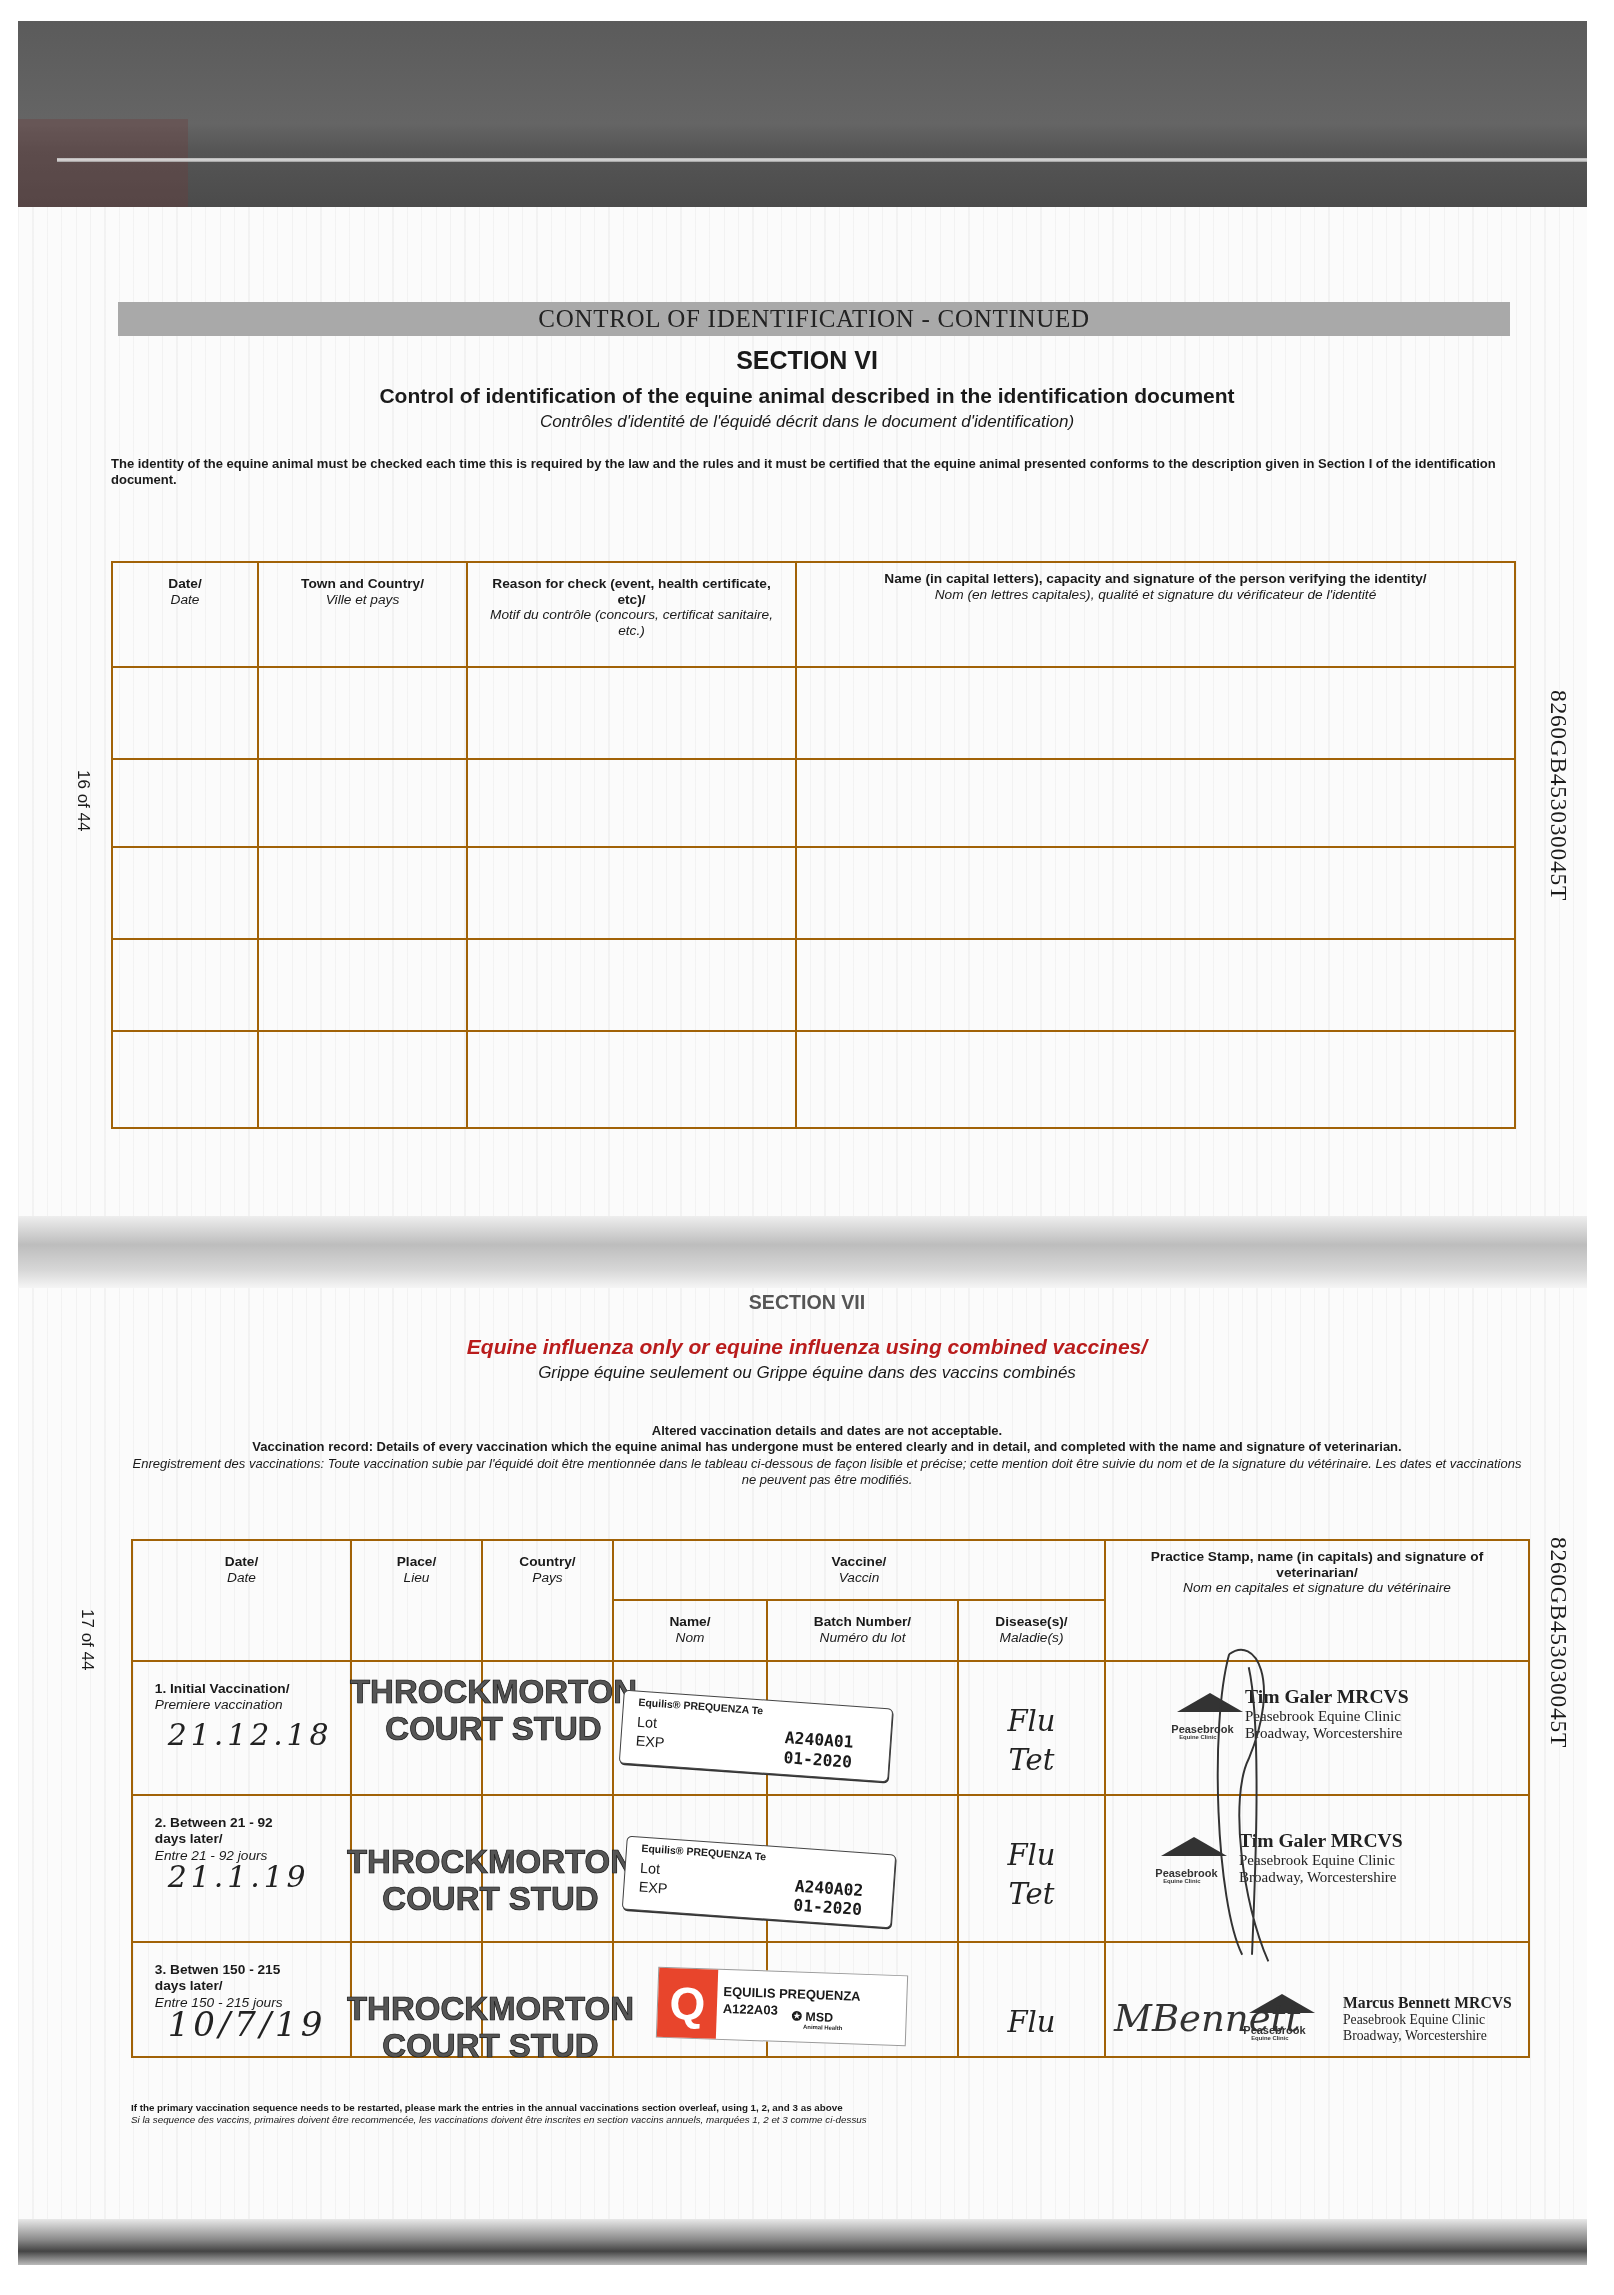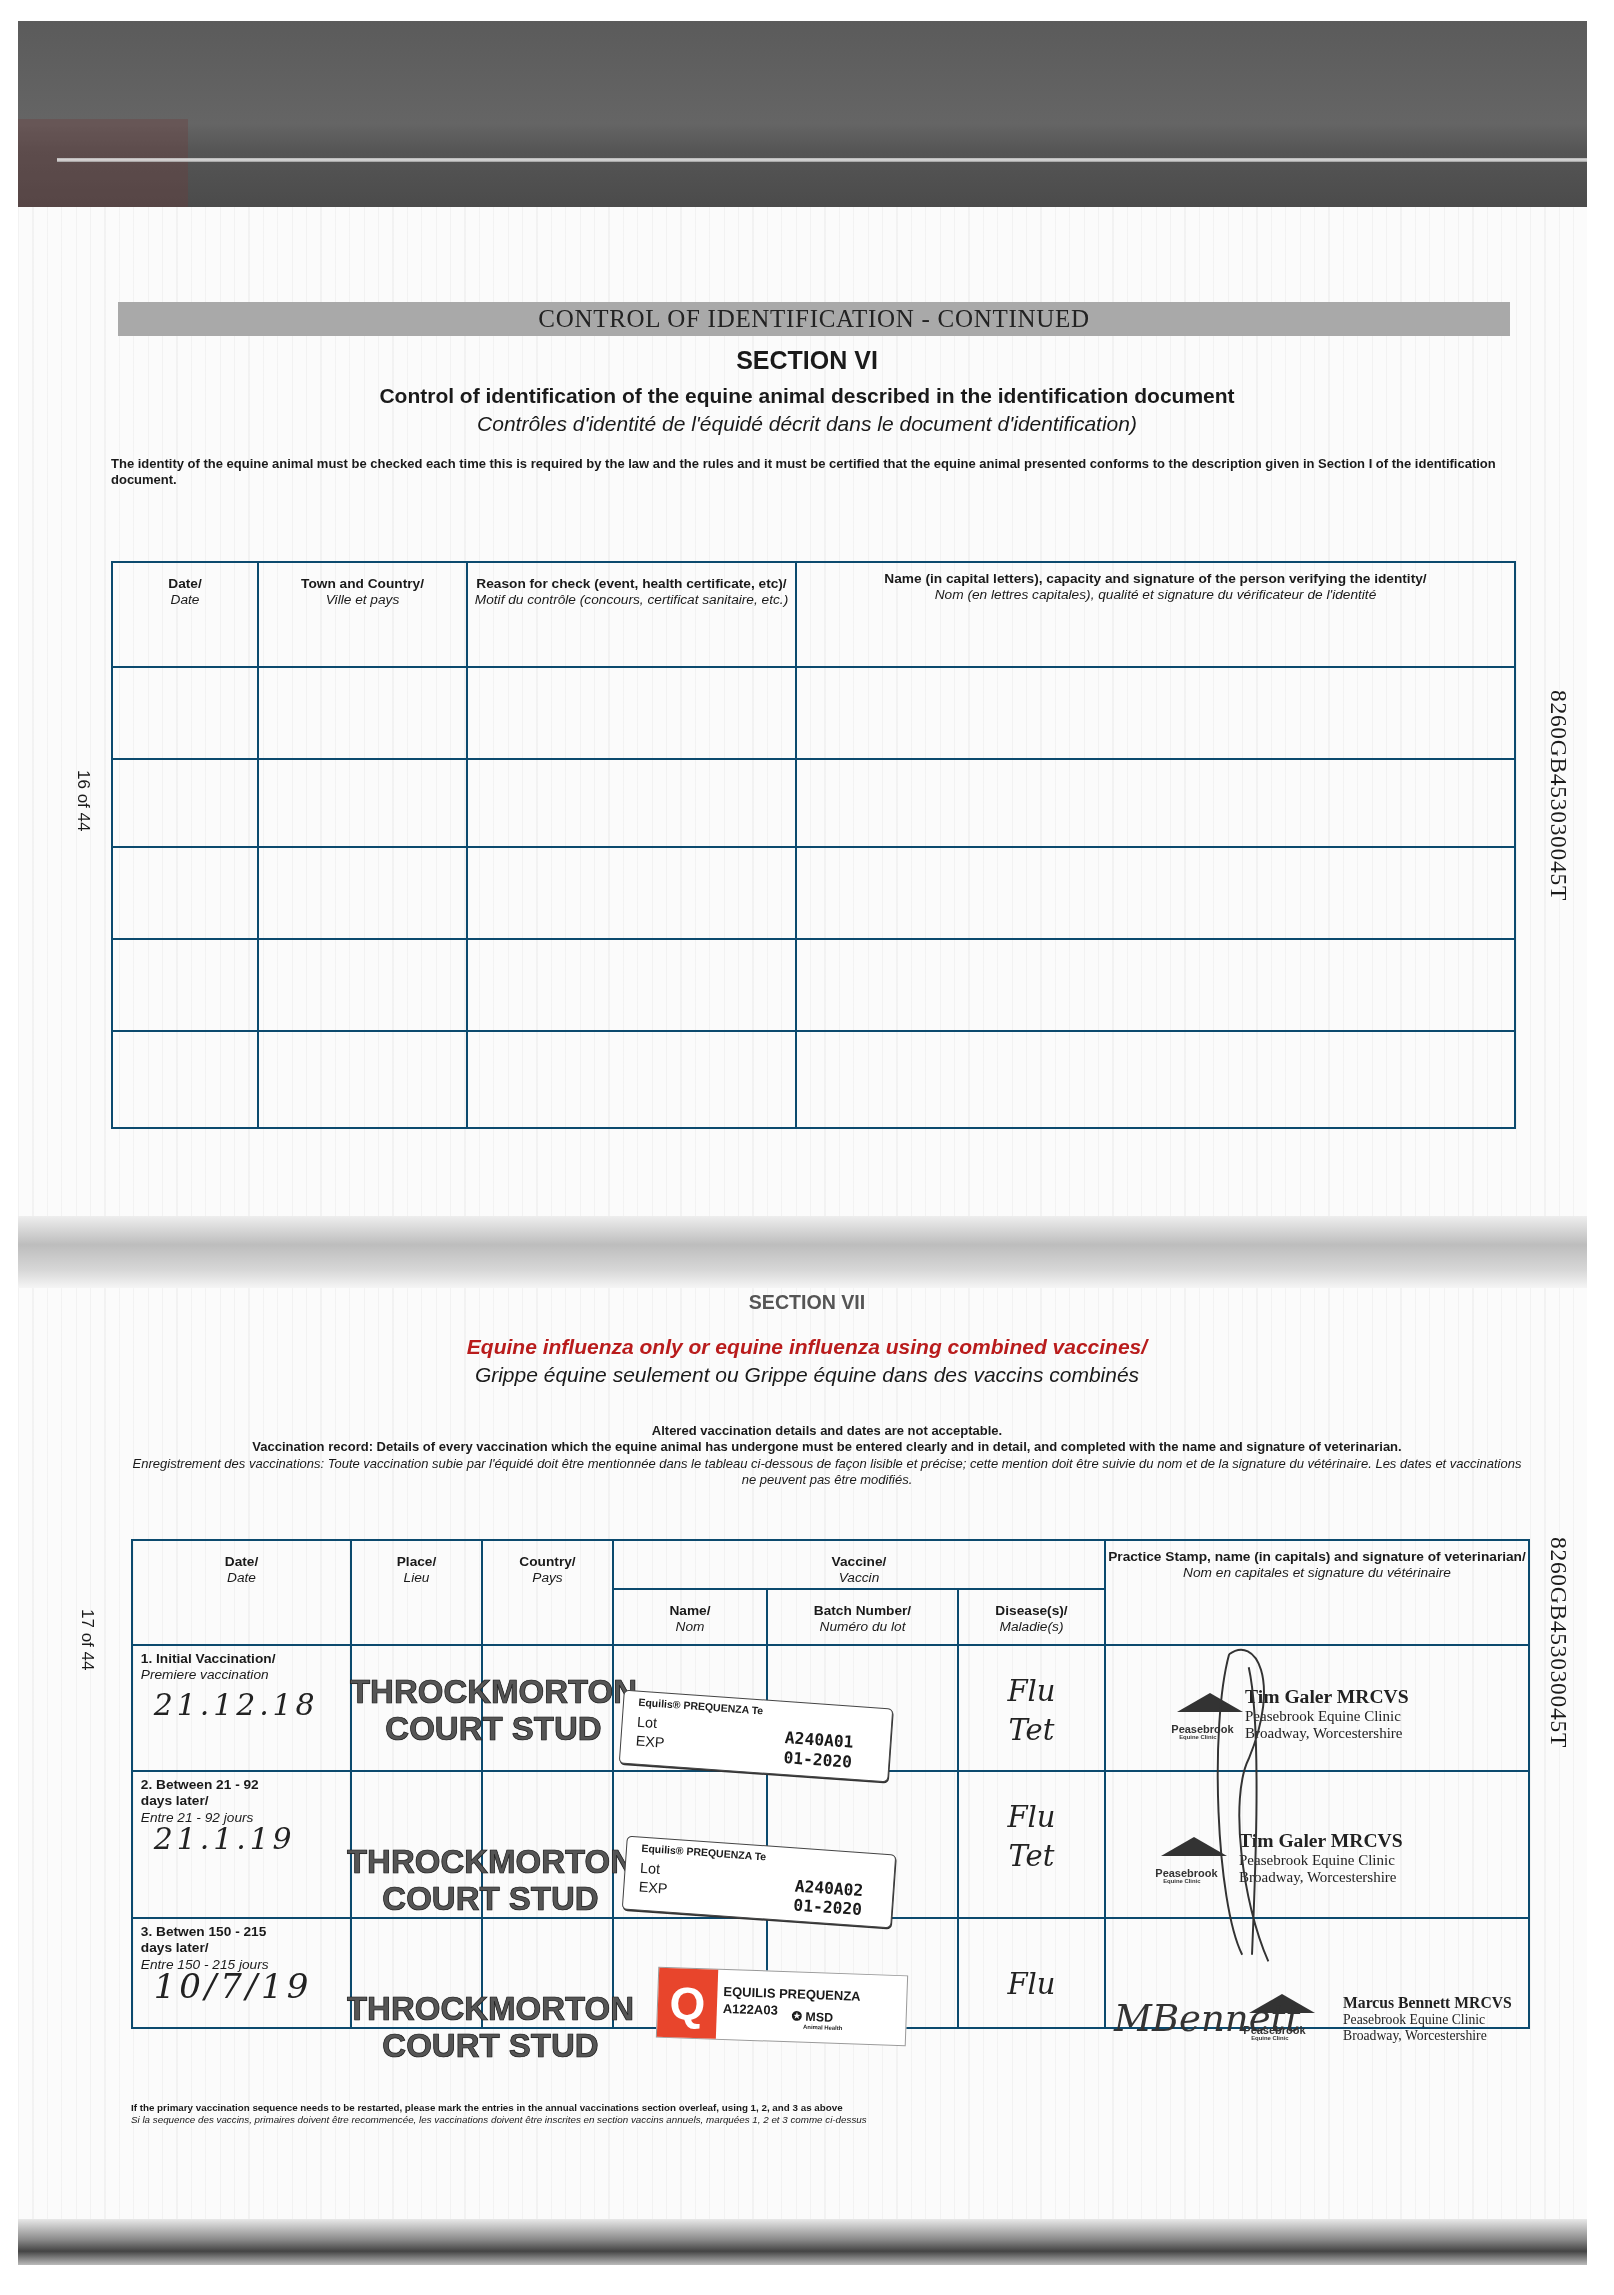--- a/index.html
+++ b/index.html
@@ -39,28 +39,28 @@
   .section-banner {
     position:absolute; left:118px; top:302px; width:1392px; height:34px;
     background:#a9a9a9; display:flex; align-items:center; justify-content:center;
   }
   .section-banner span {
     font-family:"Liberation Serif", serif; font-size:25px; letter-spacing:0.7px; color:#222;
   }
   .center { position:absolute; left:0; width:1614px; text-align:center; }
   .sec-title { font-weight:bold; font-size:25px; }
   .sec-sub-en { font-weight:bold; font-size:21px; }
-  .sec-sub-fr { font-style:italic; font-size:21px; }
+  .sec-sub-fr { font-style:italic; font-size:17px; }
 
   .para { position:absolute; font-size:13px; line-height:16.3px; }
   .para .en { font-weight:bold; }
   .para .fr { font-style:italic; }
 
   table.grid { position:absolute; border-collapse:collapse; }
-  table.grid td, table.grid th { border:2px solid #0c4a6e; padding:0; vertical-align:top; }
+  table.grid td, table.grid th { border:2px solid #a16207; padding:14px; vertical-align:top; }
   .hdr { text-align:center; font-size:13.7px; line-height:15.7px; padding-top:13px !important; }
   .hdr .en { font-weight:bold; display:block; }
   .hdr .fr { font-style:italic; display:block; }
 
   .side-label {
     position:absolute; font-size:17px; transform:rotate(90deg); transform-origin:left top; white-space:nowrap;
   }
   .docid {
     position:absolute; font-family:"Liberation Serif", serif; font-size:23.5px;
     transform:rotate(90deg); transform-origin:left top; white-space:nowrap; letter-spacing:0.7px;

